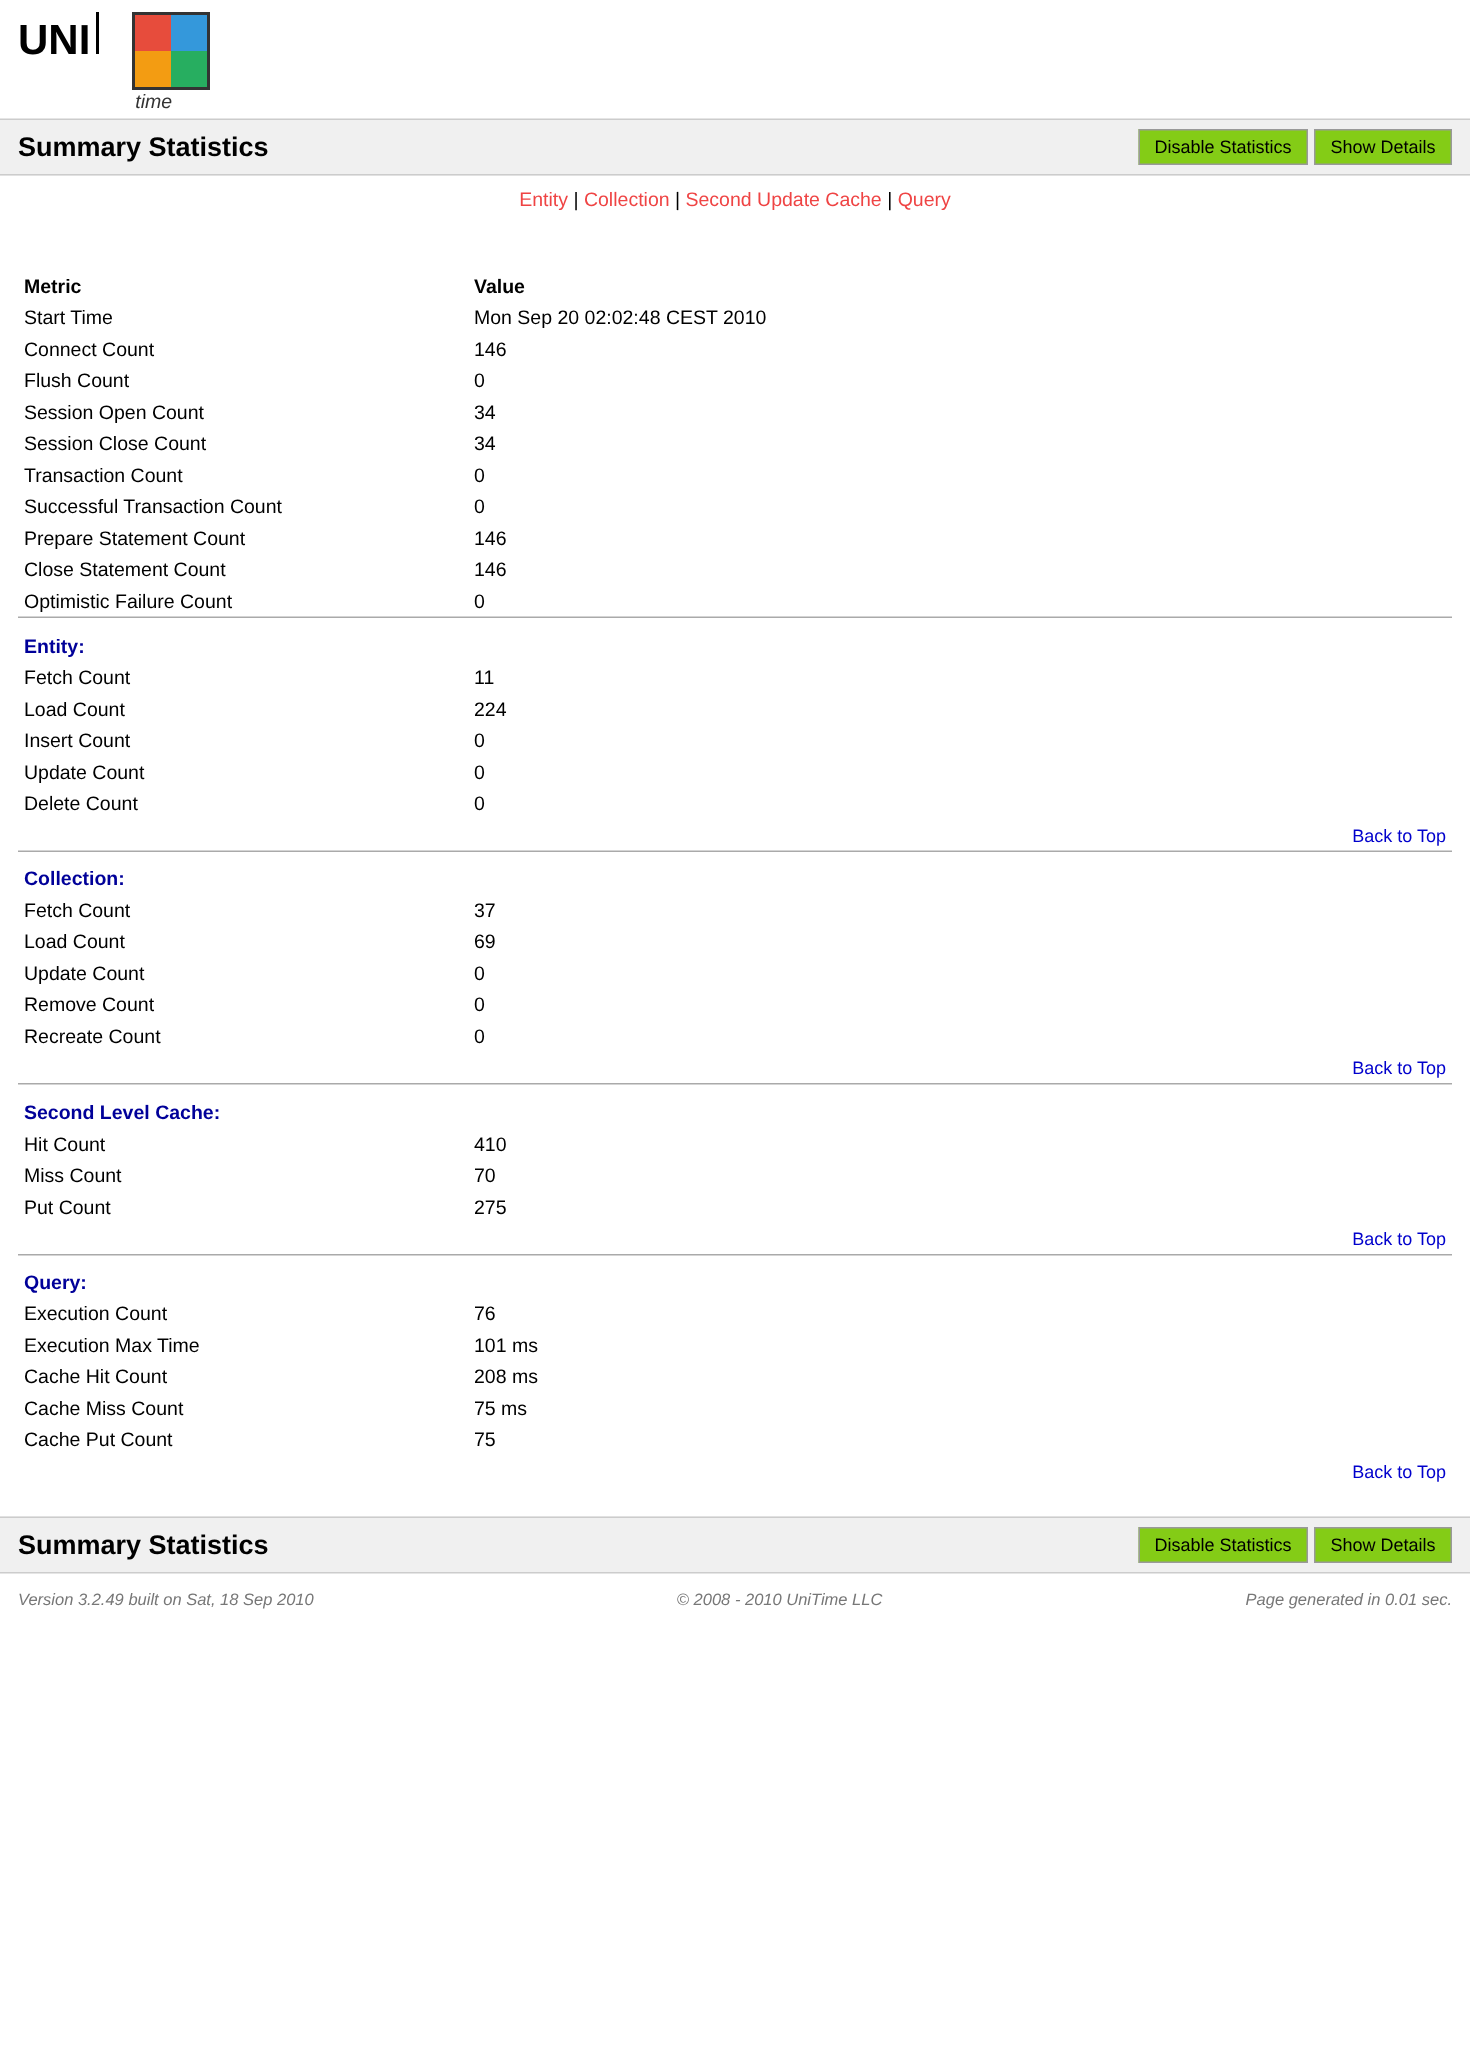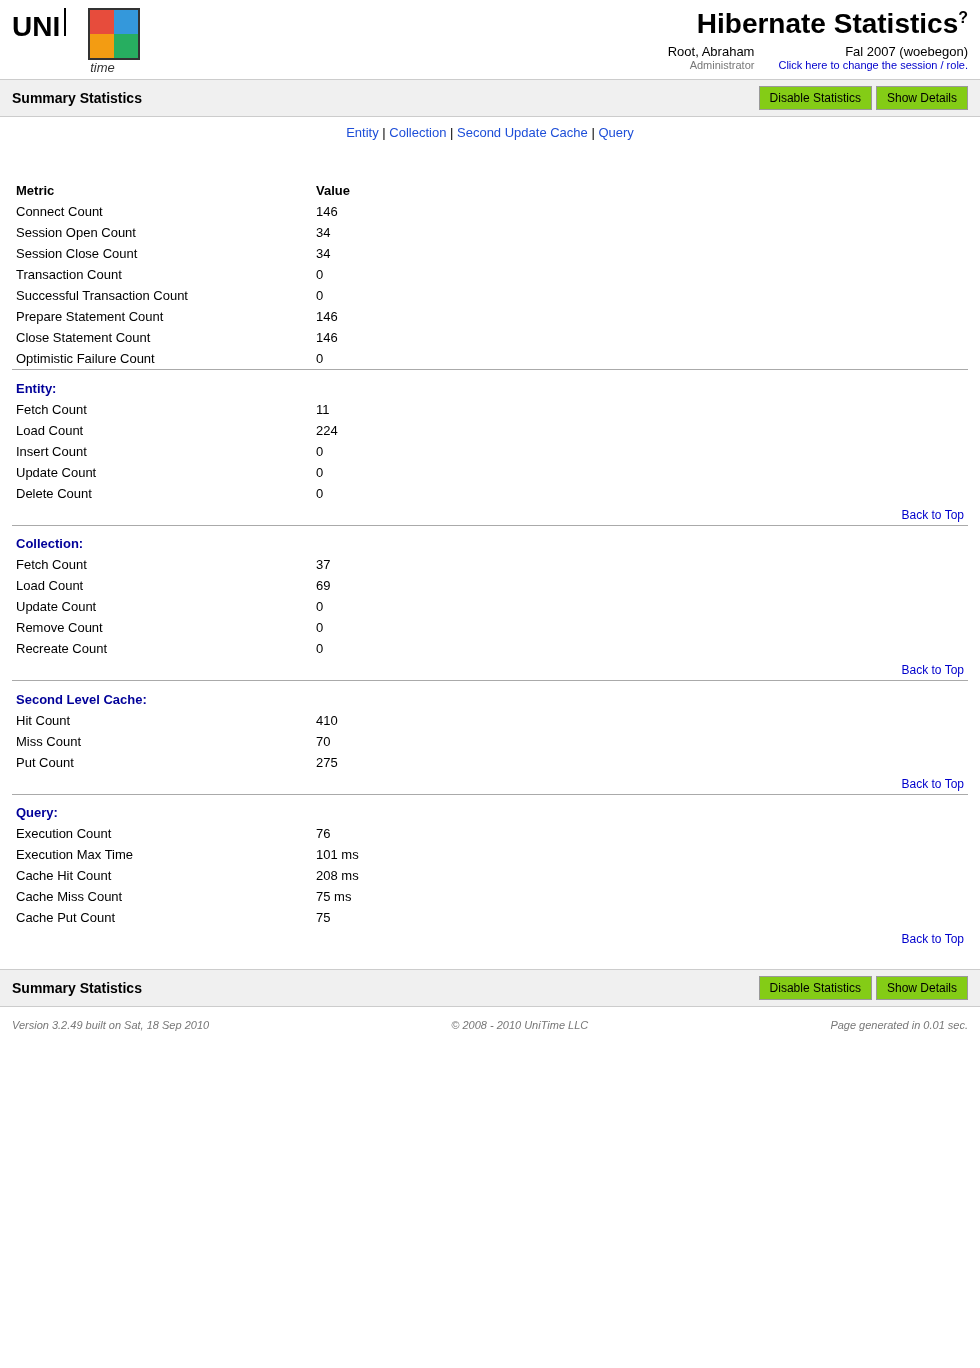--- a/index.html
+++ b/index.html
@@ -89,21 +89,21 @@
     
     .summary-bar {
       display: flex;
       align-items: center;
       justify-content: space-between;
       padding: 6px 12px;
       background: #f0f0f0;
       border-bottom: 1px solid #ccc;
     }
     .summary-title {
-      font-size: 14px;
+      font-size: 18px;
       font-weight: bold;
       color: #000;
     }
     .summary-buttons {
       display: flex;
       gap: 4px;
     }
     .btn {
       padding: 4px 10px;
       border: 1px solid #999;
@@ -118,21 +118,21 @@
       padding: 0 12px 12px 12px;
     }
 
     
     .nav-links {
       text-align: center;
       padding: 8px 0;
       color: #0000cc;
     }
     .nav-links a {
-      color: #1d4ed8;
+      color: #ef4444;
       text-decoration: none;
       cursor: pointer;
     }
     .nav-links span { color: #000; }
 
     
     .stats-table {
       width: 100%;
       border-collapse: collapse;
       margin-top: 32px;
@@ -219,35 +219,20 @@
     <div style="display:flex;flex-direction:column;align-items:flex-start;">
       <div class="logo-box">
         <div></div>
           <div></div>
           <div></div>
           <div></div>
       </div>
       <span class="logo-text">time</span>
     </div>
   </div>
-  <div class="header-right">
-    <div class="page-title">
-      <span>Hibernate Statistics</span><sup>?</sup>
-    </div>
-    <div class="user-info">
-      <div style="text-align:right;">
-        <div class="user-name">Root, Abraham</div>
-        <div class="user-role">Administrator</div>
-      </div>
-      <div style="text-align:right;cursor:pointer;">
-        <div style="font-size:13px;">Fal 2007 (woebegon)</div>
-        <div class="session-info">Click here to change the session / role.</div>
-      </div>
-    </div>
-  </div>
 </div>
 
 <div class="summary-bar">
   <span class="summary-title">Summary Statistics</span>
   <div class="summary-buttons">
     <button class="btn">Disable Statistics</button>
     <button class="btn">Show Details</button>
   </div>
 </div>
 
@@ -259,23 +244,33 @@
 
   <table class="stats-table">
     <thead>
       <tr>
         <td class="col-metric th-metric">Metric</td>
         <td class="col-value th-value">Value</td>
         <td class="col-spacer"></td>
       </tr>
     </thead>
     <tbody id="stats-tbody">
+    <tr>
+        <td class="col-metric">Start Time</td>
+        <td class="col-value">Mon Sep 20 02:02:48 CEST 2010</td>
+        <td class="col-spacer"></td>
+      </tr>
         <tr>
         <td class="col-metric">Connect Count</td>
         <td class="col-value">146</td>
+        <td class="col-spacer"></td>
+      </tr>
+        <tr>
+        <td class="col-metric">Flush Count</td>
+        <td class="col-value">0</td>
         <td class="col-spacer"></td>
       </tr>
         <tr>
         <td class="col-metric">Session Open Count</td>
         <td class="col-value">34</td>
         <td class="col-spacer"></td>
       </tr>
         <tr>
         <td class="col-metric">Session Close Count</td>
         <td class="col-value">34</td>

